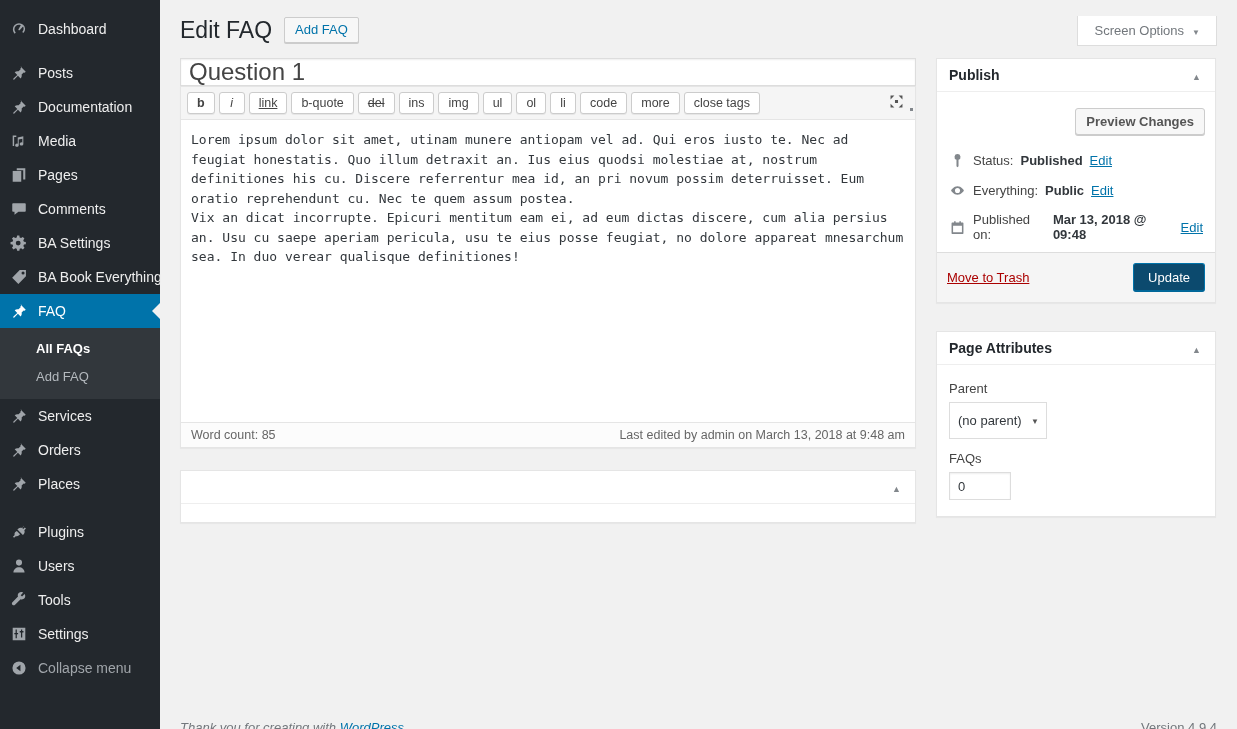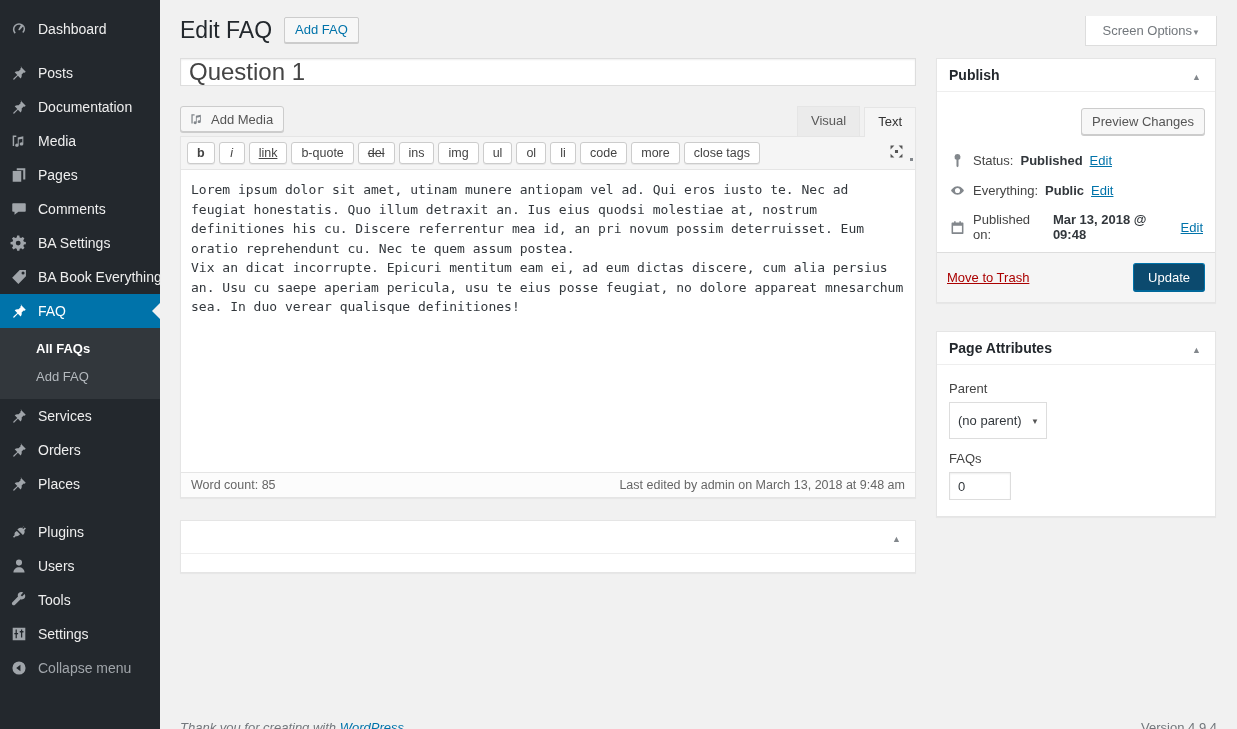--- a/index.html
+++ b/index.html
@@ -39,21 +39,21 @@
   .submenu { background:#32373c; padding:7px 0 8px; }
   .submenu-item { height:28px; line-height:28px; padding-left:36px; font-size:13px; color:#b4b9be; cursor:pointer; }
   .submenu-item.current { color:#fff; font-weight:bold; }
   .collapse-item .ml { color:#a0a5aa; }
 
   
   .main { margin-left:160px; position:relative; height:729px; }
   .screen-options {
     position:absolute; top:0; right:20px; background:#fff;
     border:1px solid #ddd; border-top:none; padding:7px 16px 7px;
-    color:#72777c; font-size:13px; cursor:pointer; display:flex; align-items:center; gap:0;
+    color:#72777c; font-size:13px; cursor:pointer; display:flex; align-items:center; gap:8px;
   }
   .screen-options .so-arrow::after { content:"▼"; font-size:8px; color:#82878c; }
 
   .wrap { padding:0 20px; }
   .page-header { margin-top:16px; display:flex; align-items:center; gap:12px; }
   h1.page-title { font-size:23px; font-weight:400; color:#23282d; line-height:28px; }
   .page-title-action {
     display:inline-block; padding:4px 10px; font-size:13px; line-height:16px;
     background:#f7f7f7; border:1px solid #ccc; border-radius:2px; color:#0073aa;
     box-shadow:0 1px 0 #ccc; cursor:pointer; text-decoration:none;
@@ -124,21 +124,21 @@
   .toggle-btn::after { content:"▲"; font-size:9px; color:#82878c; }
   .metabox-empty .postbox-header { min-height:33px; }
   .metabox-empty-body { height:18px; }
 
   
   .side-box { margin-bottom:28px; }
   .publish-body { padding:6px 0 10px; }
   .preview-row { text-align:right; padding:10px 10px 4px; }
   .button-secondary {
     display:inline-block; padding:5px 10px; font-size:13px; background:#f7f7f7;
-    border:1px solid #ccc; border-radius:3px; color:#555; box-shadow:0 1px 0 #ccc; cursor:pointer;
+    border:1px solid #ccc; border-radius:3px; color:#555; box-shadow:0 1px 0 #ccc; cursor:pointer;font-weight:bold;
   }
   .misc-row { display:flex; align-items:center; gap:7px; margin:13px 12px 0; color:#444; }
   .misc-row .pi { width:17px; height:17px; flex:0 0 17px; color:#82878c; }
   .misc-row .pi svg { width:17px; height:17px; fill:currentColor; }
   .misc-row b { color:#32373c; }
   .edit-link { color:#0073aa; text-decoration:underline; font-size:13px; }
   .major-actions {
     display:flex; justify-content:space-between; align-items:center;
     background:#f5f5f5; border-top:1px solid #ddd; padding:10px;
   }
@@ -344,33 +344,20 @@
     <div class="page-header">
       <h1 class="page-title">Edit FAQ</h1>
       <a class="page-title-action">Add FAQ</a>
     </div>
 
     <div class="columns">
 
       <div class="col-main">
         <input id="title-input" type="text" value="Question 1" style="">
 
-        <div class="editor-tools">
-          <button class="add-media-btn">
-            <svg viewBox="0 0 20 20">
-                <path d="M3 4h4v1.6H4.6v10H3V4z"></path>
-                <path d="M14.8 4.8L8.6 6v7.1a2.2 2.2 0 0 0-.9-.2 2 2 0 0 0-2 1.8c0 1 .9 1.8 2 1.8s2-.8 2-1.8V8.4l4-.8v4.1a2.2 2.2 0 0 0-.9-.2c-1.1 0-2 .8-2 1.8s.9 1.8 2 1.8 2-.8 2-1.8V4.8h-.1z"></path>
-              </svg>
-            <span>Add Media</span>
-          </button>
-          <div class="editor-tabs">
-            <div class="editor-tab">Visual</div>
-            <div class="editor-tab active">Text</div>
-          </div>
-        </div>
 
         <div class="editor-container">
           <div class="quicktags-toolbar">
             <button class="qt-btn qt-b">b</button>
             <button class="qt-btn qt-i">i</button>
             <button class="qt-btn qt-link">link</button>
             <button class="qt-btn">b-quote</button>
             <button class="qt-btn qt-del">del</button>
             <button class="qt-btn">ins</button>
             <button class="qt-btn">img</button>

